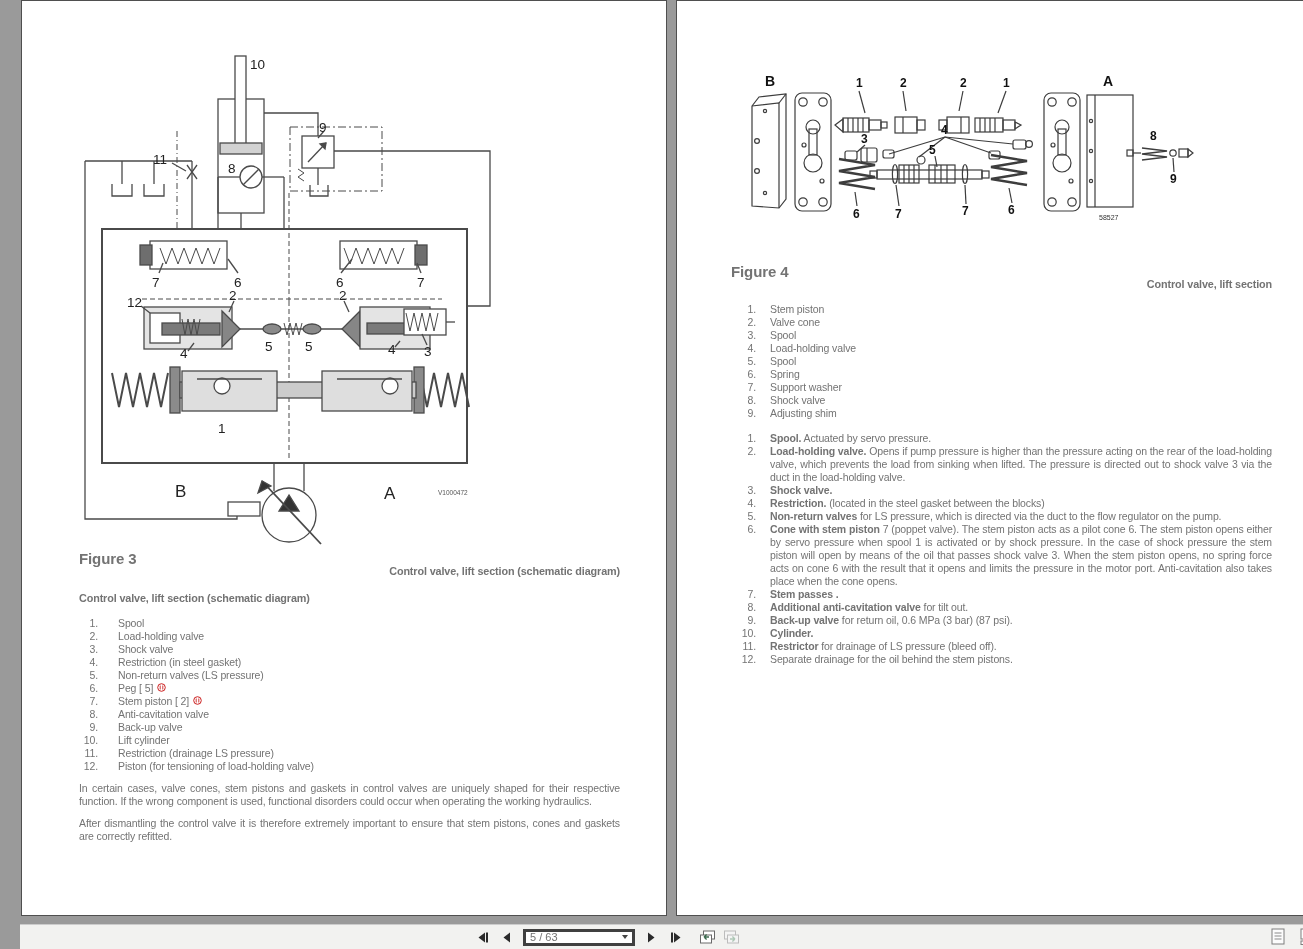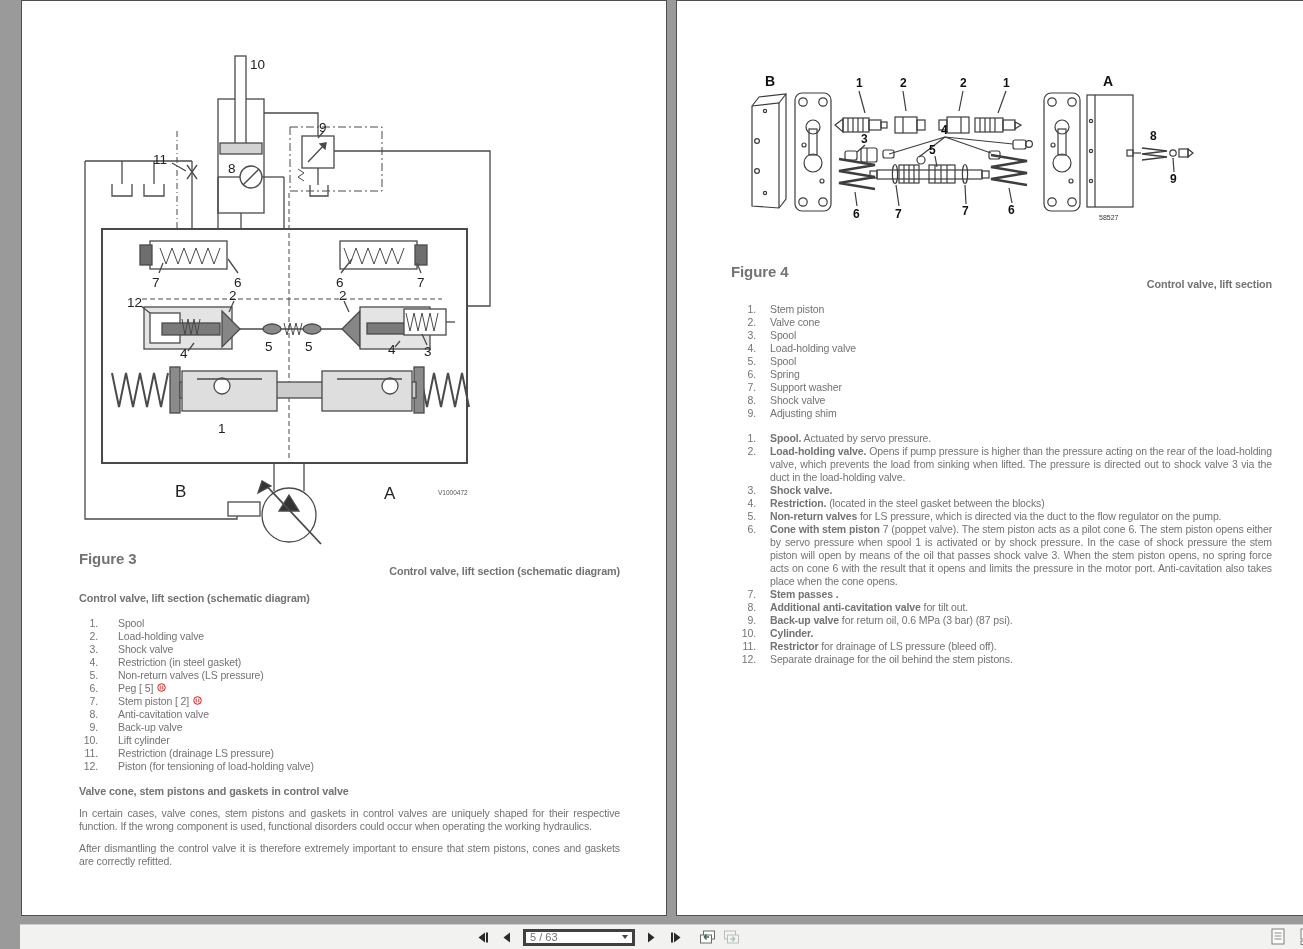--- a/index.html
+++ b/index.html
@@ -233,21 +233,20 @@
           </div>
         <div class="li">
             <span class="num">11.</span>
             <span class="txt">Restriction (drainage LS pressure)</span>
           </div>
         <div class="li">
             <span class="num">12.</span>
             <span class="txt">Piston (for tensioning of load-holding valve)</span>
           </div>
       </div>
-      <div class="subhead">Valve cone, stem pistons and gaskets in control valve</div>
       <div class="para">In certain cases, valve cones, stem pistons and gaskets in control valves are uniquely shaped for their respective function. If the wrong component is used, functional disorders could occur when operating the working hydraulics.</div>
       <div class="para">After dismantling the control valve it is therefore extremely important to ensure that stem pistons, cones and gaskets are correctly refitted.</div>
     </div>
   </div>
 
   <div class="page" id="page-r">
 
     <svg class="diagram" style="left:30px;top:40px" width="515" height="200" viewBox="0 0 515 200">
       <g stroke="#3d3d3d" stroke-width="1.2" fill="none">
 

